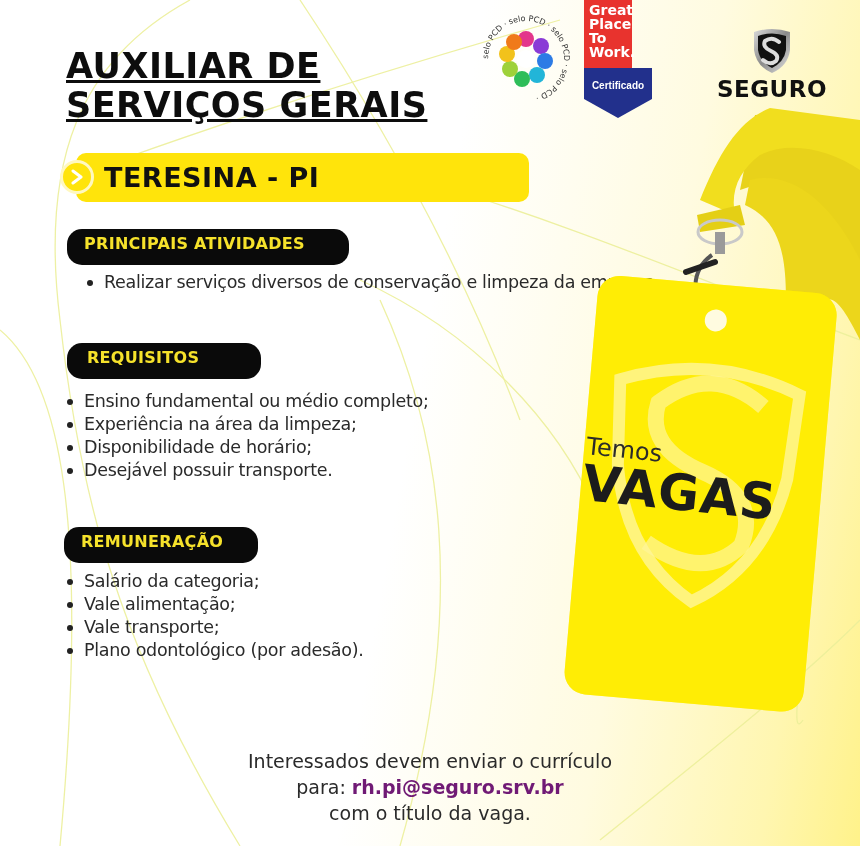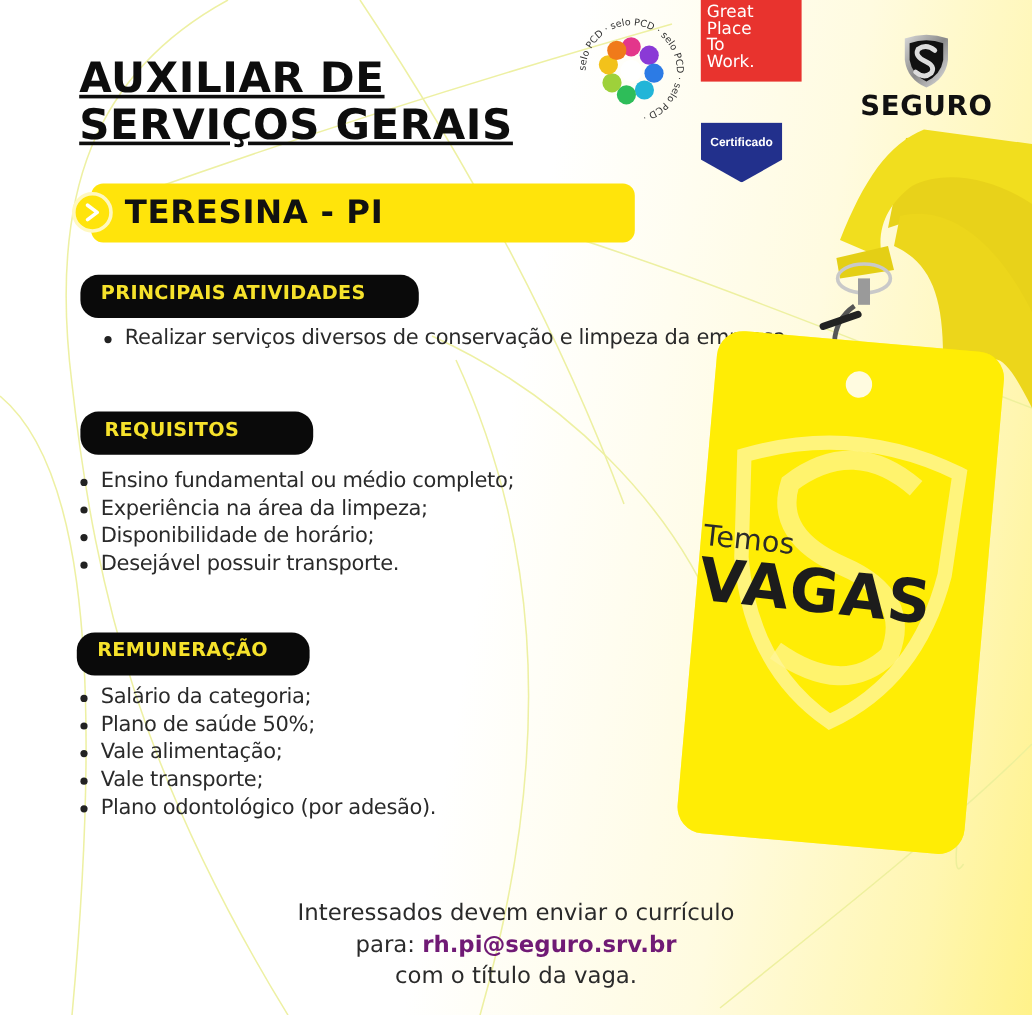--- a/index.html
+++ b/index.html
@@ -19,30 +19,30 @@
     color: #0d0d0d;
   }
   .title span { display: block; text-decoration: underline; }
 
   
   .pcd-seal { position: absolute; left: 480px; top: 13px; width: 92px; height: 92px; }
   .gptw {
     position: absolute; left: 584px; top: 0; width: 68px; height: 118px;
   }
   .gptw-red {
-    position: absolute; left: 0; top: 0; width: 84px; height: 68px; background: #e8332e;
-    color: #fff; font-family: "DejaVu Sans", sans-serif; font-weight: 400;
+    position: absolute; left: 0; top: 0; width: 48px; height: 68px; background: #e8332e;
+    color: #fff; font-family: "DejaVu Sans", sans-serif; font-weight: 700;
     font-size: 14px; line-height: 14px; padding: 3px 0 0 5px;
   }
   .gptw-red span { display: block; }
   .gptw-blue {
     position: absolute; left: 0; top: 68px; width: 68px; height: 50px;
     background: #22308c;
     clip-path: polygon(0 0, 100% 0, 100% 62%, 50% 100%, 0 62%);
-    color: #fff; font-size: 10px; font-weight: 700; text-align: center; padding-top: 12px; margin-top: 34px;
+    color: #fff; font-size: 10px; font-weight: 700; text-align: center; padding-top: 12px;
   }
 
   .seguro-logo { position: absolute; left: 712px; top: 28px; width: 120px; text-align: center; }
   .seguro-logo svg { display: block; margin: 0 auto; }
   .seguro-name {
     font-family: "DejaVu Sans", sans-serif; font-weight: 700; font-size: 23px;
     letter-spacing: 0.5px; color: #111; margin-top: 2px;
   }
 
   
@@ -187,21 +187,20 @@
 <ul class="list list-requirements">
   <li>Ensino fundamental ou médio completo;</li>
   <li>Experiência na área da limpeza;</li>
   <li>Disponibilidade de horário;</li>
   <li>Desejável possuir transporte.</li>
 </ul>
 
 <div class="pill pill-remuneration">REMUNERAÇÃO</div>
 <ul class="list list-remuneration">
   <li>Salário da categoria;</li>
-  <li>Plano de saúde 50%;</li>
   <li>Vale alimentação;</li>
   <li>Vale transporte;</li>
   <li>Plano odontológico (por adesão).</li>
 </ul>
 
 <svg class="lanyard" viewBox="520 100 340 640">
 
   <path d="M755 115 C 800 110, 850 140, 860 160 L860 330 C 840 260, 820 210, 770 180 L 740 190 Z" fill="#e8d21a"></path>
   <path d="M700 200 C 720 150, 740 120, 770 108 L 860 120 L 860 170 C 830 150, 790 140, 760 155 C 740 170, 730 190, 735 215 Z" fill="#f1de1e"></path>
   <path d="M750 180 C 790 170, 830 200, 860 260 L 860 340 C 830 280, 810 260, 790 470 L 770 470 C 790 300, 800 230, 745 205 Z" fill="#ecd61b"></path>

